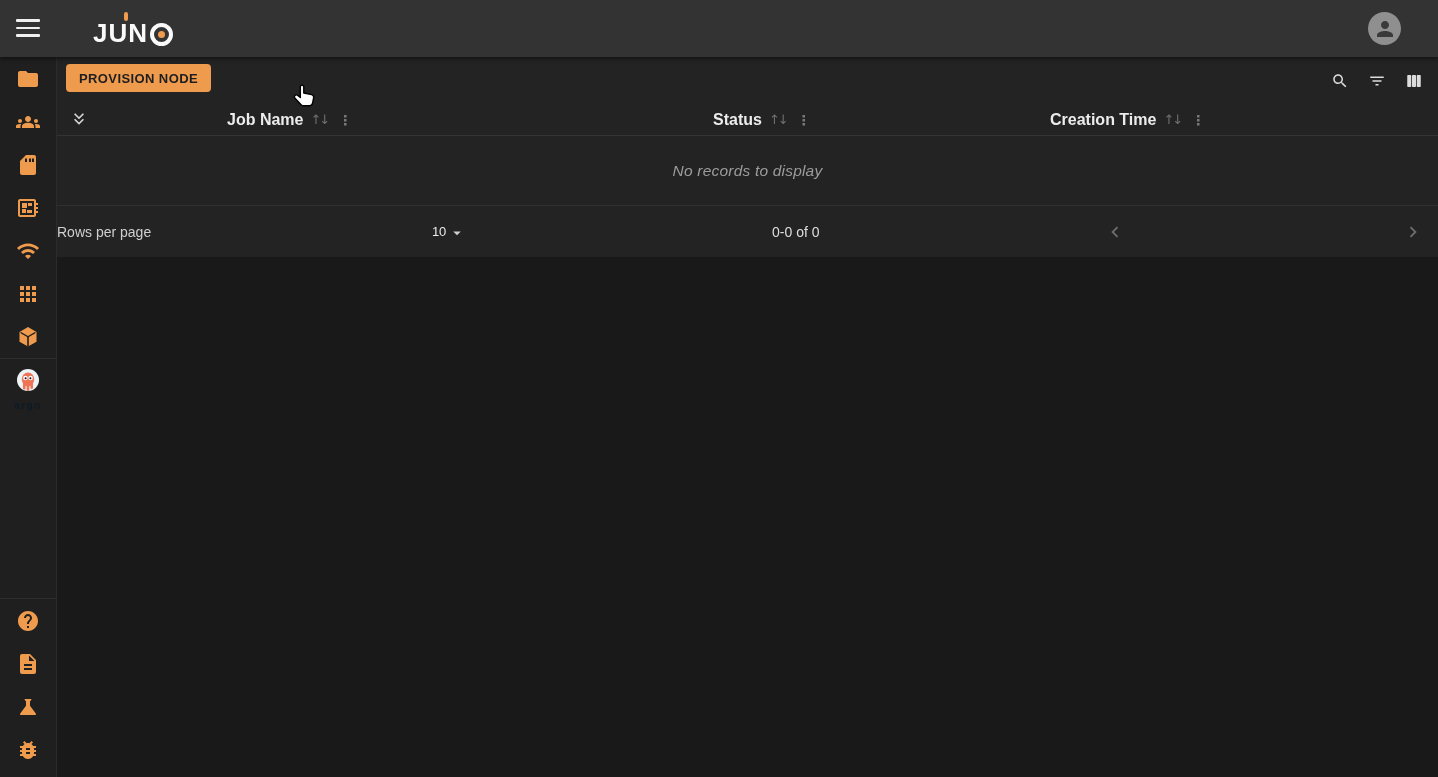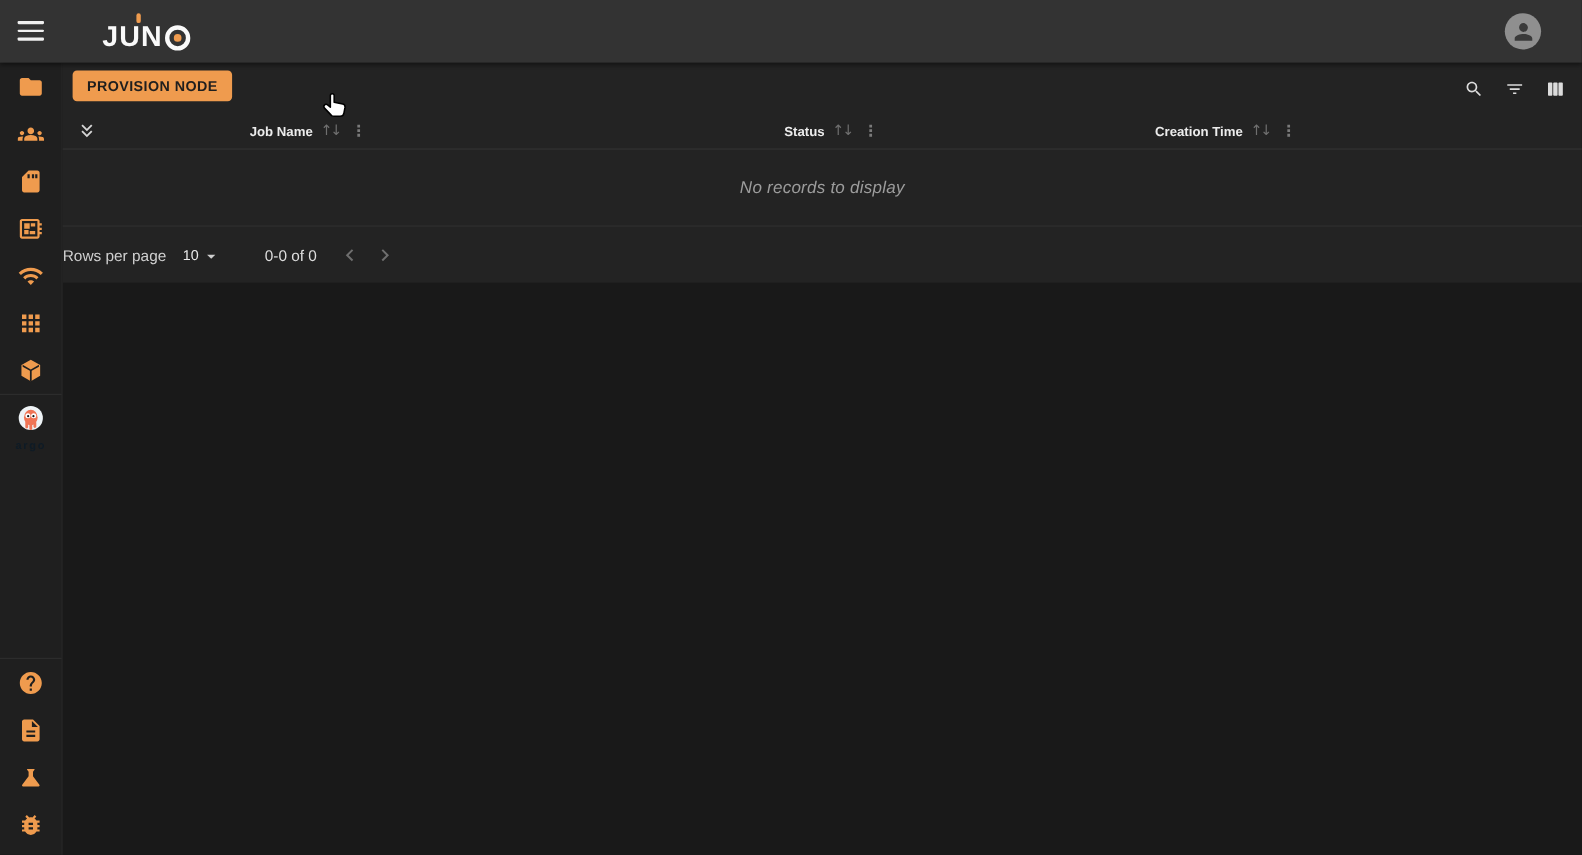--- a/index.html
+++ b/index.html
@@ -57,29 +57,29 @@
   .paper-toolbar{height:47px;position:relative;}
   .provision-btn{position:absolute;left:9px;top:7px;height:28px;background:var(--orange);color:#1e1e1e;font-size:13px;font-weight:700;letter-spacing:.4px;padding:0 13px;border-radius:4px;border:none;cursor:pointer;font-family:inherit;}
   .toolbar-icons{position:absolute;right:15px;top:0;height:47px;display:flex;align-items:center;gap:19px;}
   .icon-btn{background:none;border:none;padding:0;cursor:pointer;display:flex;align-items:center;justify-content:center;}
   .icon-btn svg{width:18px;height:18px;fill:#dcdcdc;}
 
   .thead{height:31px;position:relative;}
   .expand-all{position:absolute;left:12px;top:5px;background:none;border:none;padding:0;cursor:pointer;}
   .expand-all svg{width:20px;height:20px;fill:#d6d6d6;}
   .th{position:absolute;top:0;height:100%;display:flex;align-items:center;cursor:pointer;}
-  .th-label{font-size:12px;font-weight:700;color:#ececec;}
+  .th-label{font-size:16px;font-weight:700;color:#ececec;}
   .th-sort{color:#6f6f6f;font-size:13px;letter-spacing:-2px;margin-left:7px;margin-right:4px;font-family:"DejaVu Sans", sans-serif;}
   .th-kebab{color:#7a7a7a;font-size:14px;font-weight:bold;margin-left:6px;font-family:"DejaVu Sans", sans-serif;}
   .th1{left:170px;} .th2{left:656px;} .th3{left:993px;justify-content:center;}
 
   .tbody-empty{height:71px;border-top:1px solid #343434;border-bottom:1px solid #313131;display:flex;align-items:center;justify-content:center;}
   .empty-msg{font-style:italic;color:#9c9c9c;font-size:15.5px;letter-spacing:.2px;}
 
-  .pager{height:51px;display:flex;align-items:center;justify-content:flex-start;padding-right:13px;color:#cfcfcf;font-size:14px;}
+  .pager{height:51px;display:flex;align-items:center;justify-content:space-between;padding-right:13px;color:#cfcfcf;font-size:14px;}
   .rpp-select{display:flex;align-items:center;margin-left:15px;cursor:pointer;background:none;border:none;padding:0;color:#e8e8e8;font-size:13px;font-family:inherit;}
   .rpp-caret{width:18px;height:18px;fill:#cfcfcf;margin-left:2px;margin-top:2px;}
   .range{margin-left:40px;color:#dedede;}
   .pg-btn{margin-left:18px;width:24px;height:24px;background:none;border:none;padding:0;cursor:default;display:flex;align-items:center;justify-content:center;}
   .pg-btn + .pg-btn{margin-left:8px;}
   .pg-btn svg{width:22px;height:22px;fill:#6e6e6e;}
 
   
   .cursor{position:absolute;left:234px;top:25px;z-index:50;pointer-events:none;}
 </style>

